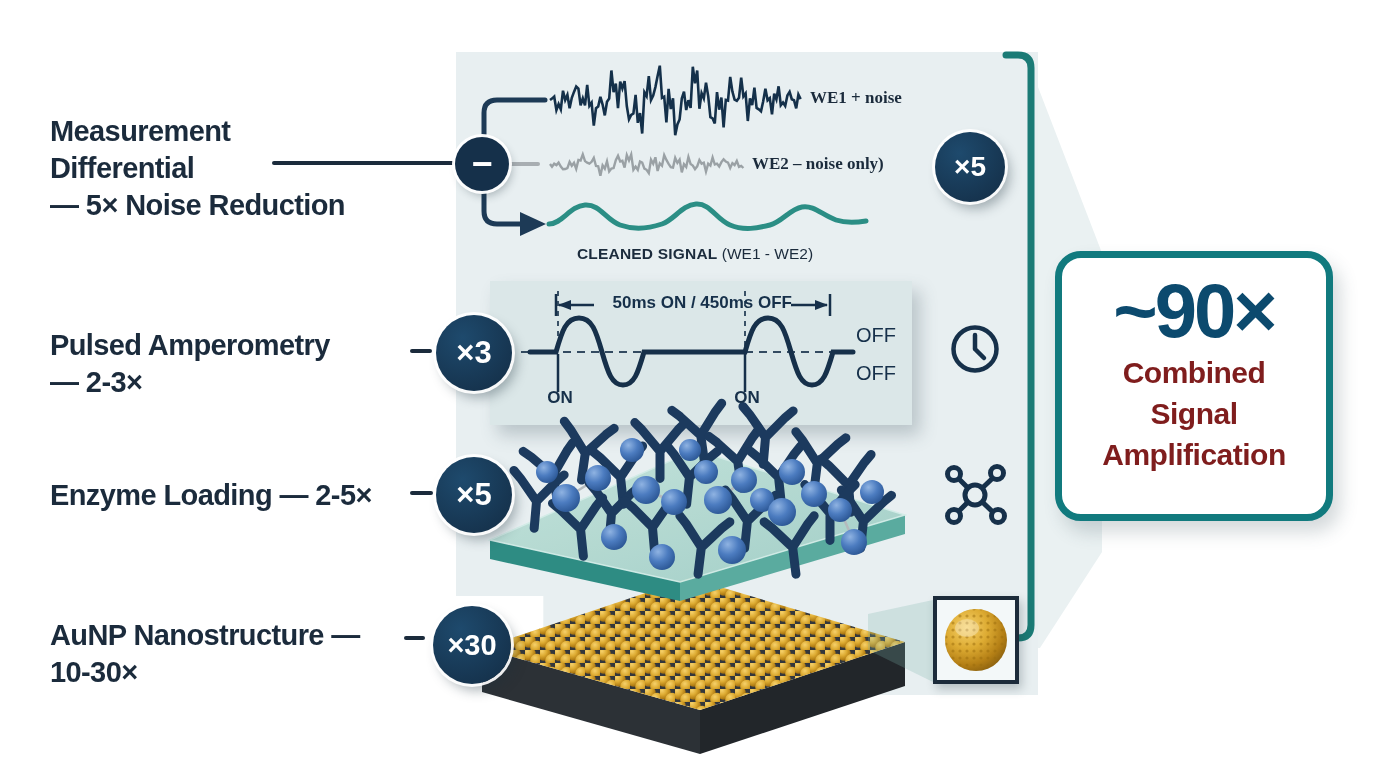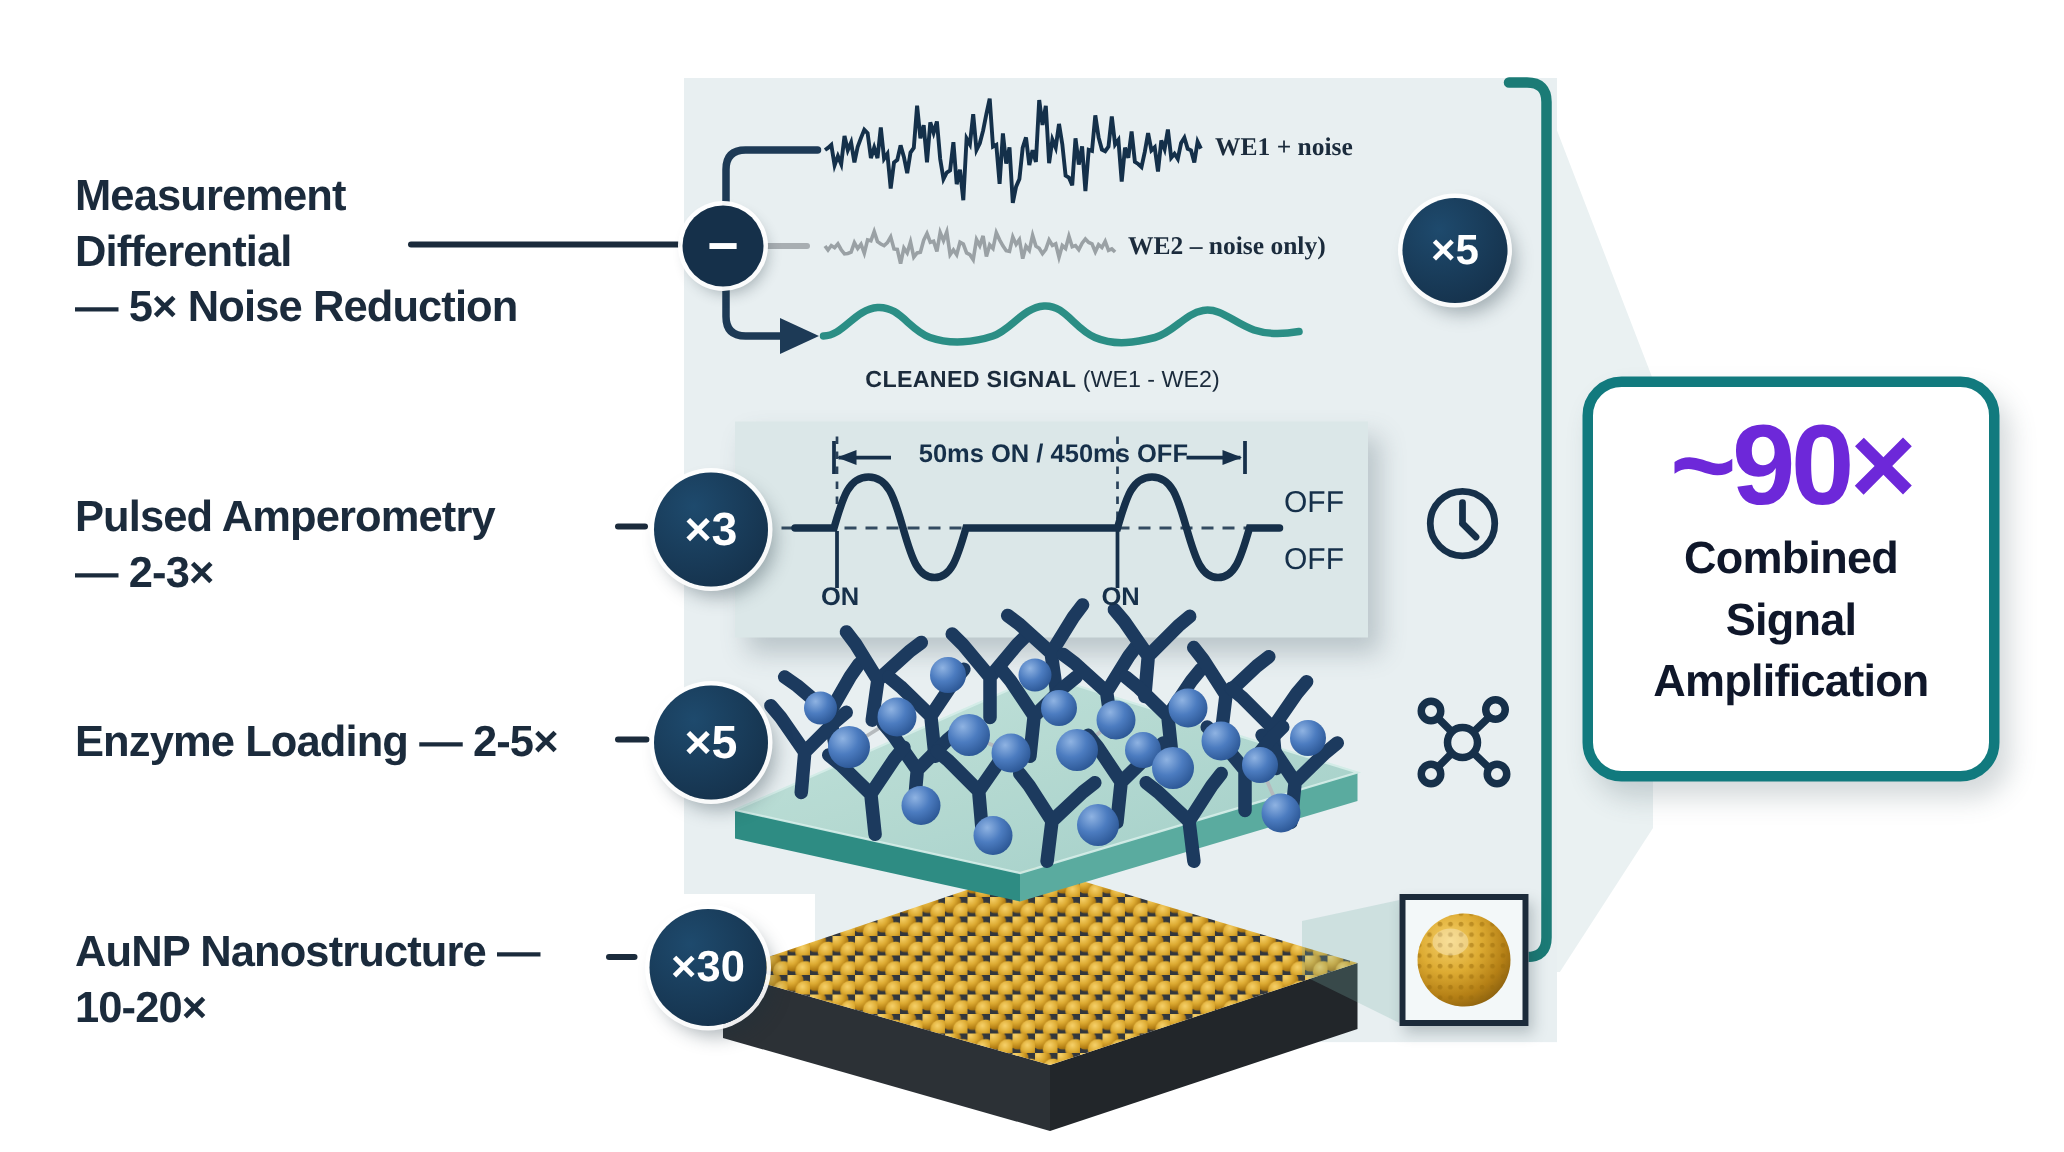--- a/index.html
+++ b/index.html
@@ -29,22 +29,22 @@
   .timing{position:absolute;left:596px;top:293px;width:196px;z-index:3;text-align:right;
           font-size:17px;font-weight:700;color:#16304a;}
   .onoff{position:absolute;z-index:3;font-weight:700;font-size:17px;color:#16304a;text-align:center;}
   .off{position:absolute;left:853px;z-index:3;font-weight:400;font-size:20px;color:#16304a;width:46px;text-align:center;}
   .icon{position:absolute;z-index:3;}
   .inset{position:absolute;left:933px;top:596px;width:86px;height:88px;z-index:3;box-sizing:border-box;
          background:#f3f8f9;border:4px solid #1c2b3a;box-shadow:3px 5px 9px rgba(30,50,60,.25);}
   .result-box{position:absolute;left:1055px;top:251px;width:278px;height:270px;z-index:3;box-sizing:border-box;
          background:#ffffff;border:7px solid #117a7e;border-radius:26px;text-align:center;
          box-shadow:7px 11px 18px rgba(60,80,90,.22);}
-  .result-value{font-size:76px;font-weight:800;color:#6d28d9;letter-spacing:-3px;line-height:82px;margin-top:12px;}
-  .result-word{font-size:30px;font-weight:700;color:#0f172a;line-height:41px;letter-spacing:-0.5px;}
+  .result-value{font-size:76px;font-weight:800;color:#0c4a6e;letter-spacing:-3px;line-height:82px;margin-top:12px;}
+  .result-word{font-size:30px;font-weight:700;color:#7f1d1d;line-height:41px;letter-spacing:-0.5px;}
 </style>
 </head>
 <body>
 
 <div class="canvas">
 
   <div class="panel"></div>
   <div class="funnel"></div>
   <div class="pulse-panel"></div>
 
@@ -172,21 +172,21 @@
   </div>
   <div class="dash" style="left:410px;top:349px;width:22px;height:4px;"></div>
 
   <div class="lbl" style="left:50px;top:477px;">
     <div>Enzyme Loading — 2-5×</div>
   </div>
   <div class="dash" style="left:410px;top:491px;width:23px;height:4px;"></div>
 
   <div class="lbl" style="left:50px;top:617px;">
     <div>AuNP Nanostructure —</div>
-    <div>10-20×</div>
+    <div>10-30×</div>
   </div>
   <div class="dash" style="left:404px;top:636px;width:21px;height:4px;"></div>
 
   <div class="minus-circle">
       <span>−</span>
     </div>
   <div class="badge b76" style="left:436px;top:315px;">
       <span>×3</span>
     </div>
   <div class="badge b76" style="left:436px;top:457px;">

